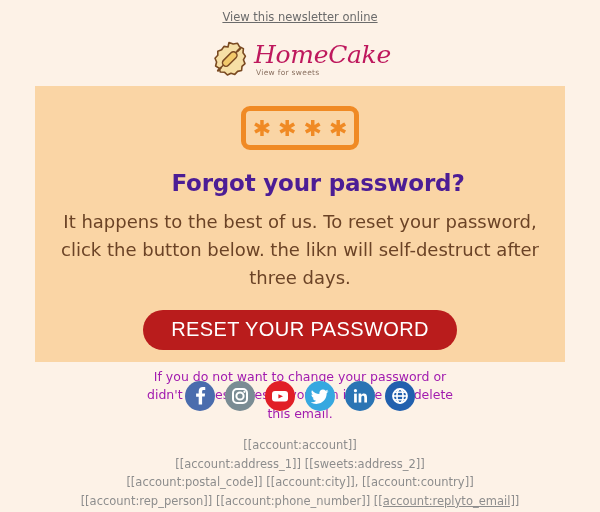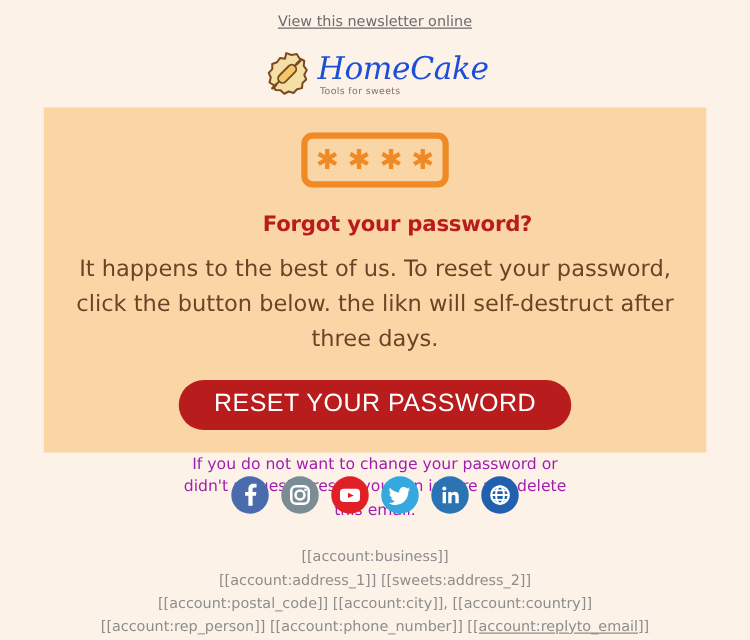--- a/index.html
+++ b/index.html
@@ -52,21 +52,21 @@
   .logo-text-block {
     display: flex;
     flex-direction: column;
     align-items: flex-start;
     line-height: 1;
   }
   .logo-word {
     font-family: "DejaVu Serif", serif;
     font-style: italic;
     font-size: 25px;
-    color: #1d4ed8;
+    color: #be185d;
     letter-spacing: -0.3px;
     line-height: 1;
   }
   .logo-tag {
     font-family: "DejaVu Sans", sans-serif;
     font-size: 7.5px;
     color: #8a7060;
     letter-spacing: 0.3px;
     margin-top: 2px;
     margin-left: 2px;
@@ -106,23 +106,23 @@
     line-height: 1;
     font-family: "DejaVu Sans", sans-serif;
     font-weight: bold;
     display: block;
     transform: translateY(1px);
   }
 
   .card-title {
     margin-top: 20px;
     font-family: "DejaVu Sans", sans-serif;
-    font-size: 17px;
+    font-size: 23px;
     font-weight: bold;
-    color: #b91c1c;
+    color: #4c1d95;
     letter-spacing: -0.2px;
     margin-left: 36px;
   }
 
   .card-body {
     margin: 12px auto 0;
     width: 490px;
     font-family: "DejaVu Sans", sans-serif;
     font-size: 18px;
     color: #6b4326;
@@ -218,21 +218,21 @@
         <g stroke="#7a4a22" stroke-width="1.5" stroke-linecap="round">
           <line x1="10.5" y1="29.0" x2="29.5" y2="10.0"></line>
         </g>
         <rect x="12.0" y="15.6" width="17.5" height="7.0" rx="3.4" transform="rotate(-45 20.7 19.1)" fill="#f2c96a" stroke="#7a4a22" stroke-width="1.5"></rect>
         <line x1="9.0" y1="30.6" x2="11.8" y2="27.8" stroke="#7a4a22" stroke-width="2.2" stroke-linecap="round"></line>
         <line x1="28.4" y1="11.2" x2="31.2" y2="8.4" stroke="#7a4a22" stroke-width="2.2" stroke-linecap="round"></line>
       </svg>
     </span>
     <span class="logo-text-block">
       <span class="logo-word">HomeCake</span>
-      <span class="logo-tag">Tools for sweets</span>
+      <span class="logo-tag">View for sweets</span>
     </span>
   </div>
 
   <div class="card">
 
     <div class="pw-icon-wrap">
       <div class="pw-icon">
         <span class="pw-star">✱</span>
         <span class="pw-star">✱</span>
         <span class="pw-star">✱</span>
@@ -301,20 +301,20 @@
         <circle cx="15" cy="15" r="7" fill="none" stroke="#ffffff" stroke-width="1.8"></circle>
         <ellipse cx="15" cy="15" rx="3.1" ry="7" fill="none" stroke="#ffffff" stroke-width="1.6"></ellipse>
         <line x1="8" y1="15" x2="22" y2="15" stroke="#ffffff" stroke-width="1.6"></line>
         <line x1="9.4" y1="11.2" x2="20.6" y2="11.2" stroke="#ffffff" stroke-width="1.4"></line>
         <line x1="9.4" y1="18.8" x2="20.6" y2="18.8" stroke="#ffffff" stroke-width="1.4"></line>
       </svg>
     </span>
   </div>
 
   <div class="footer">
-    <div class="footer-line">[[account:business]]</div>
+    <div class="footer-line">[[account:account]]</div>
     <div class="footer-line">[[account:address_1]] [[sweets:address_2]]</div>
     <div class="footer-line">[[account:postal_code]] [[account:city]], [[account:country]]</div>
     <div class="footer-line"><span>[[account:rep_person]] [[account:phone_number]] </span><a class="footer-link" href="#">[[account:replyto_email]]</a></div>
     <div class="footer-line">[[account:website]] [[account:vat_info]]</div>
   </div>
 
 </div>
 
 </body></html>

